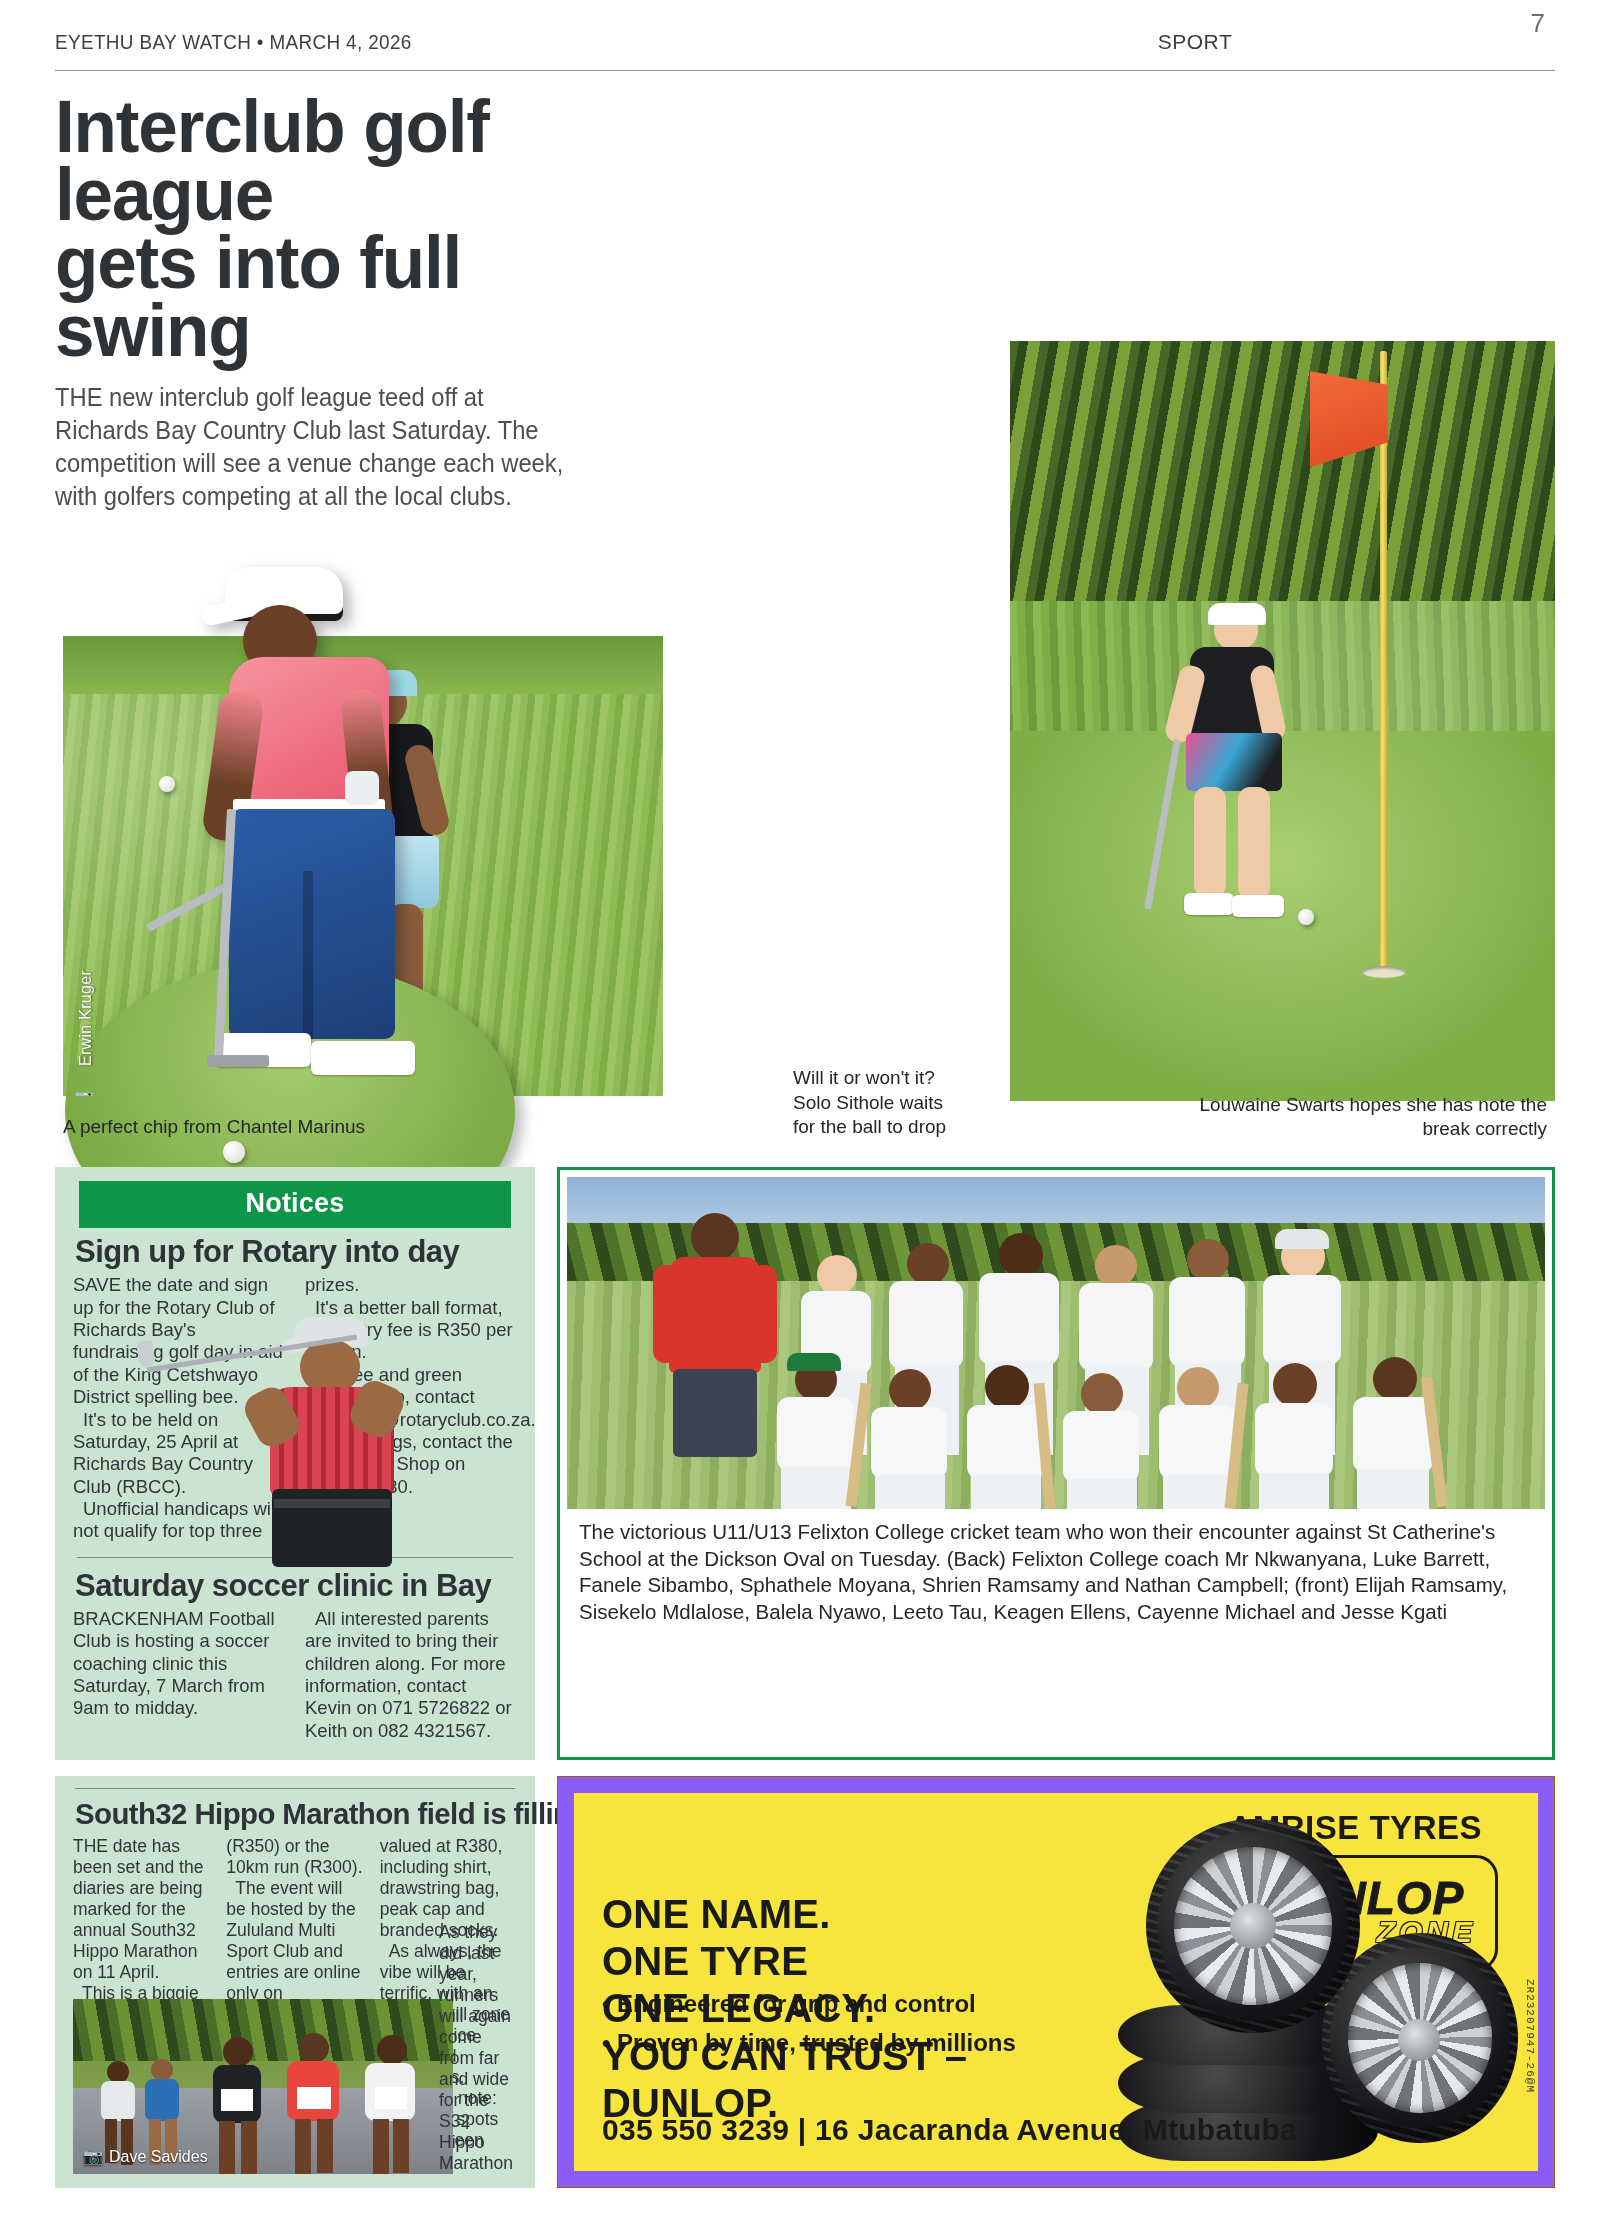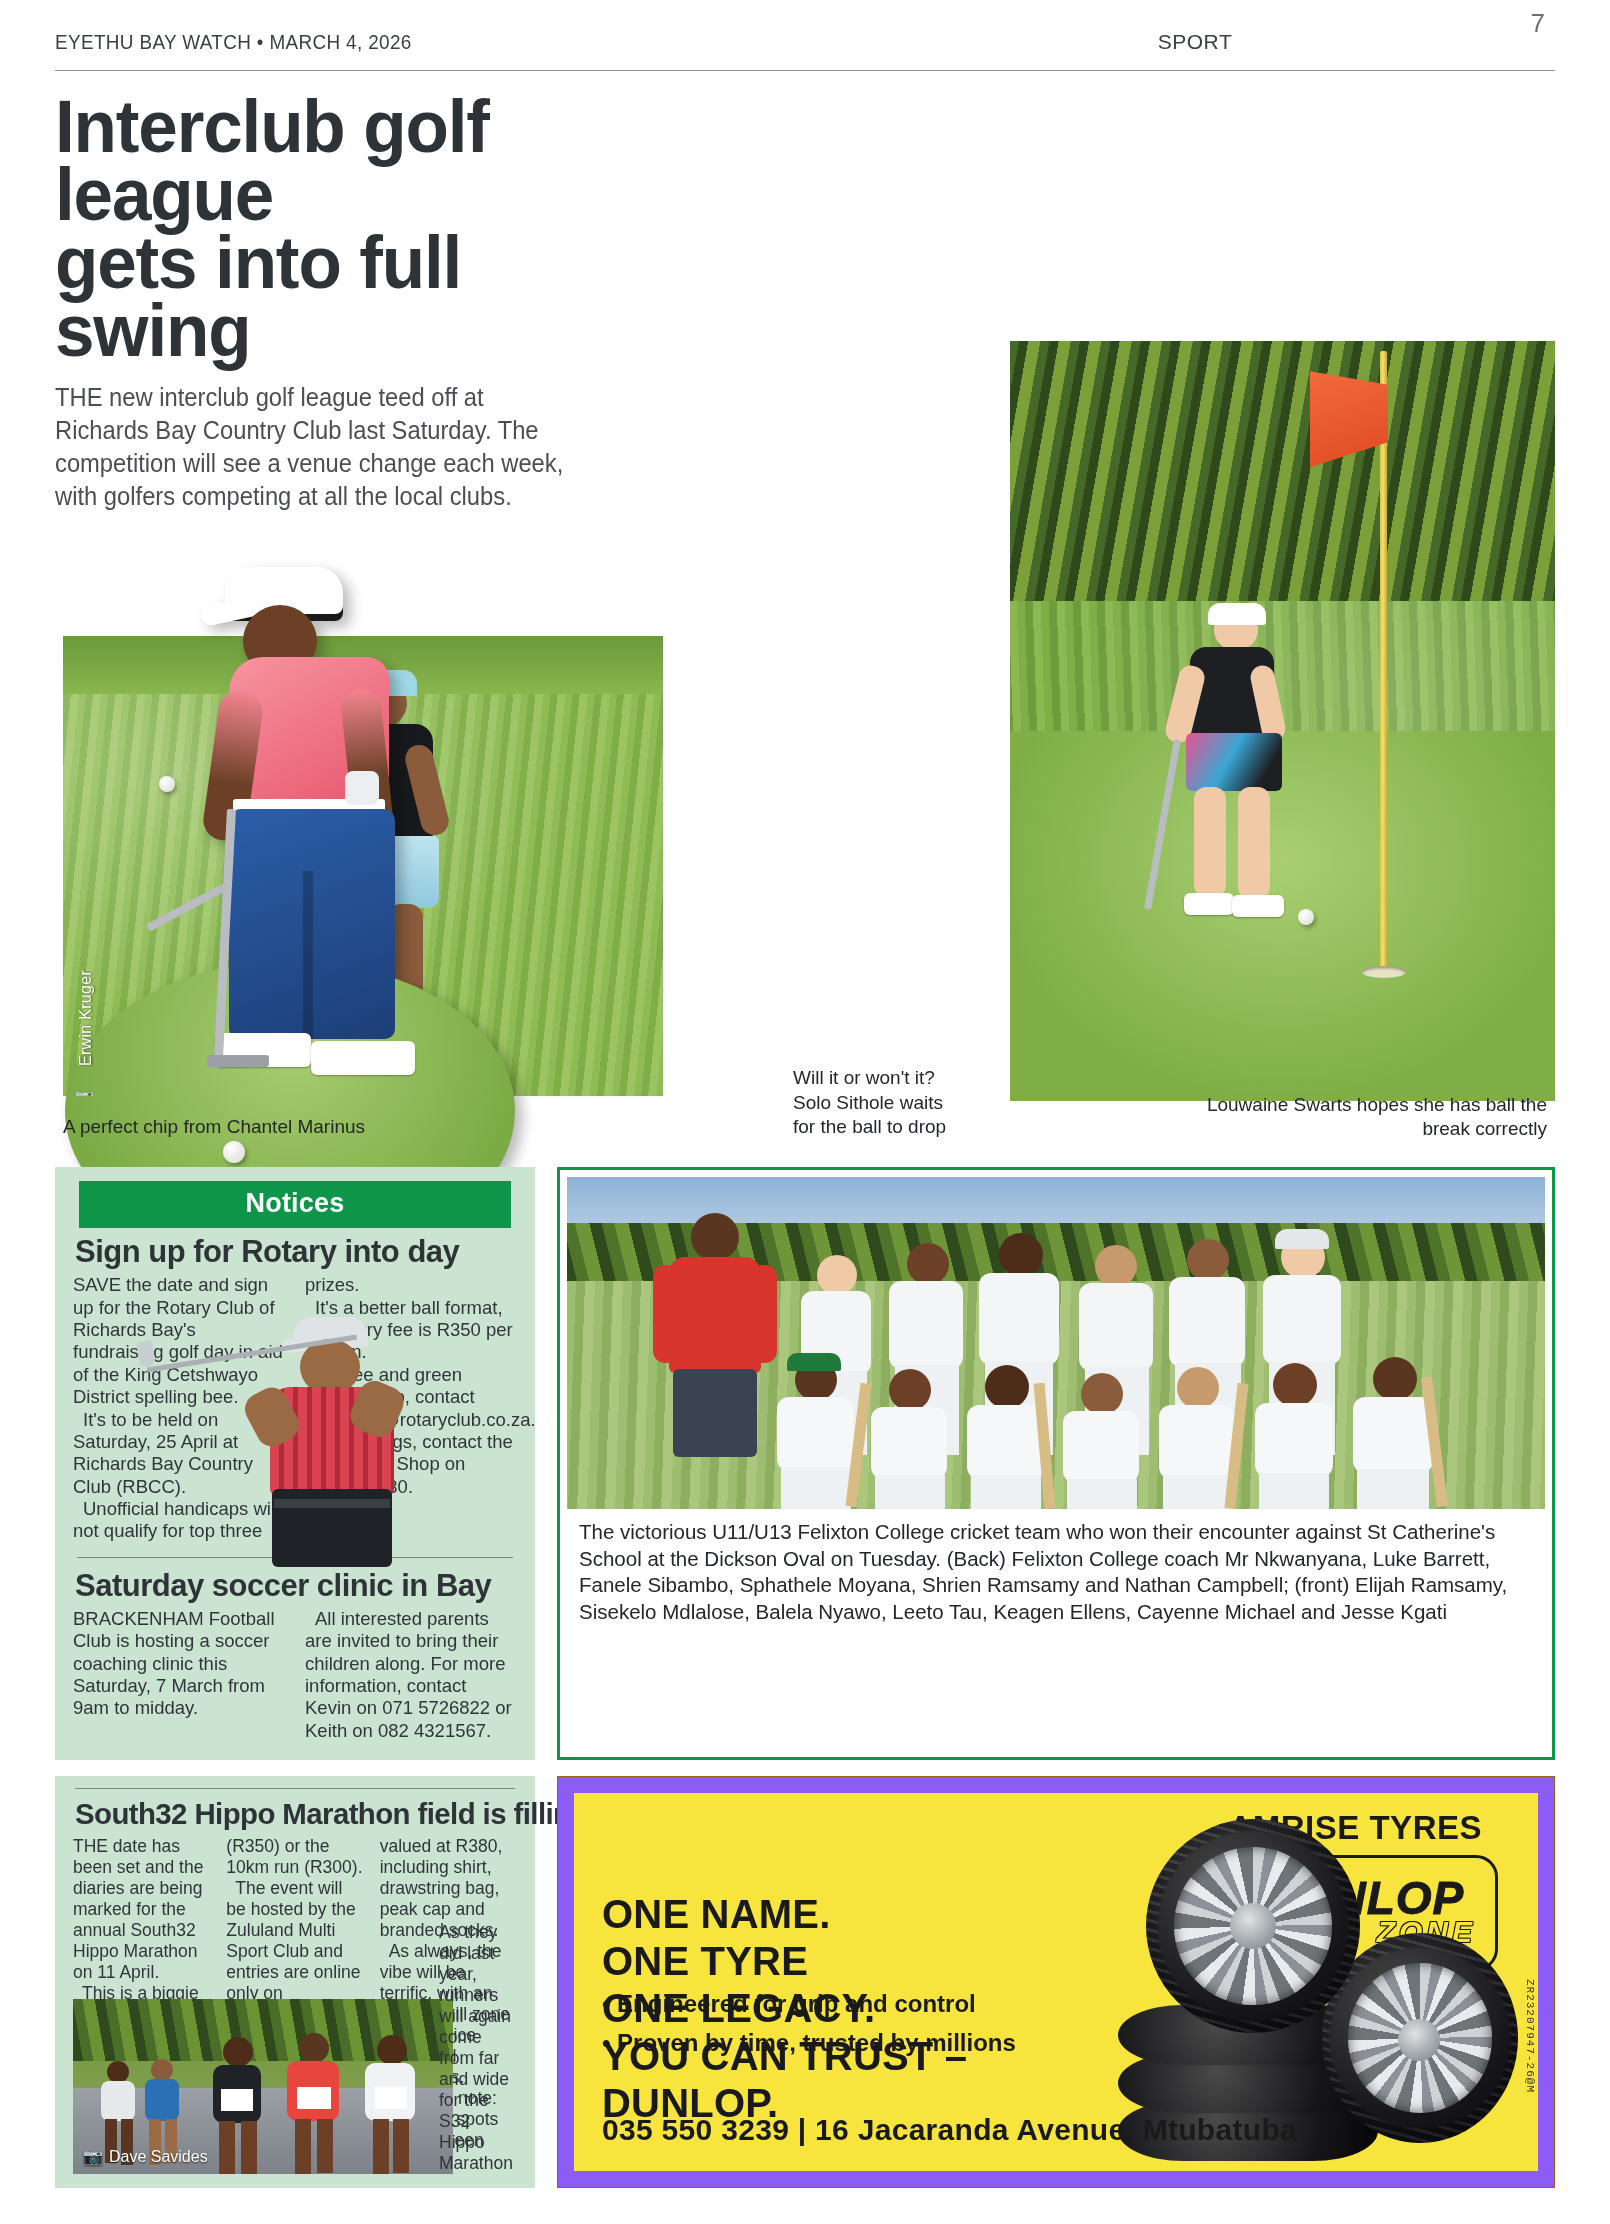--- a/index.html
+++ b/index.html
@@ -459,21 +459,21 @@
         <div class="shoe" style="left:126px;top:470px;width:104px;height:34px;"></div>
 
         <div class="club" style="left:42px;top:238px;width:9px;height:250px;transform:rotate(3deg);"></div>
         <div style="position:absolute;left:22px;top:484px;width:62px;height:12px;background:#9aa0a6;border-radius:3px;"></div>
       </div>
     </div>
 
     <div class="hero-overlay-cap">Will it or won't it? Solo Sithole waits for the ball to drop</div>
 
     <div class="cap-left">A perfect chip from Chantel Marinus</div>
-    <div class="cap-right">Louwaine Swarts hopes she has ball the break correctly</div>
+    <div class="cap-right">Louwaine Swarts hopes she has note the break correctly</div>
   </div>
 
   <div class="mid">
 
     <div class="notices-col">
       <div class="notices-banner">Notices</div>
 
       <div class="notice-head">Sign up for Rotary into day</div>
 
       <div class="notice-body">

